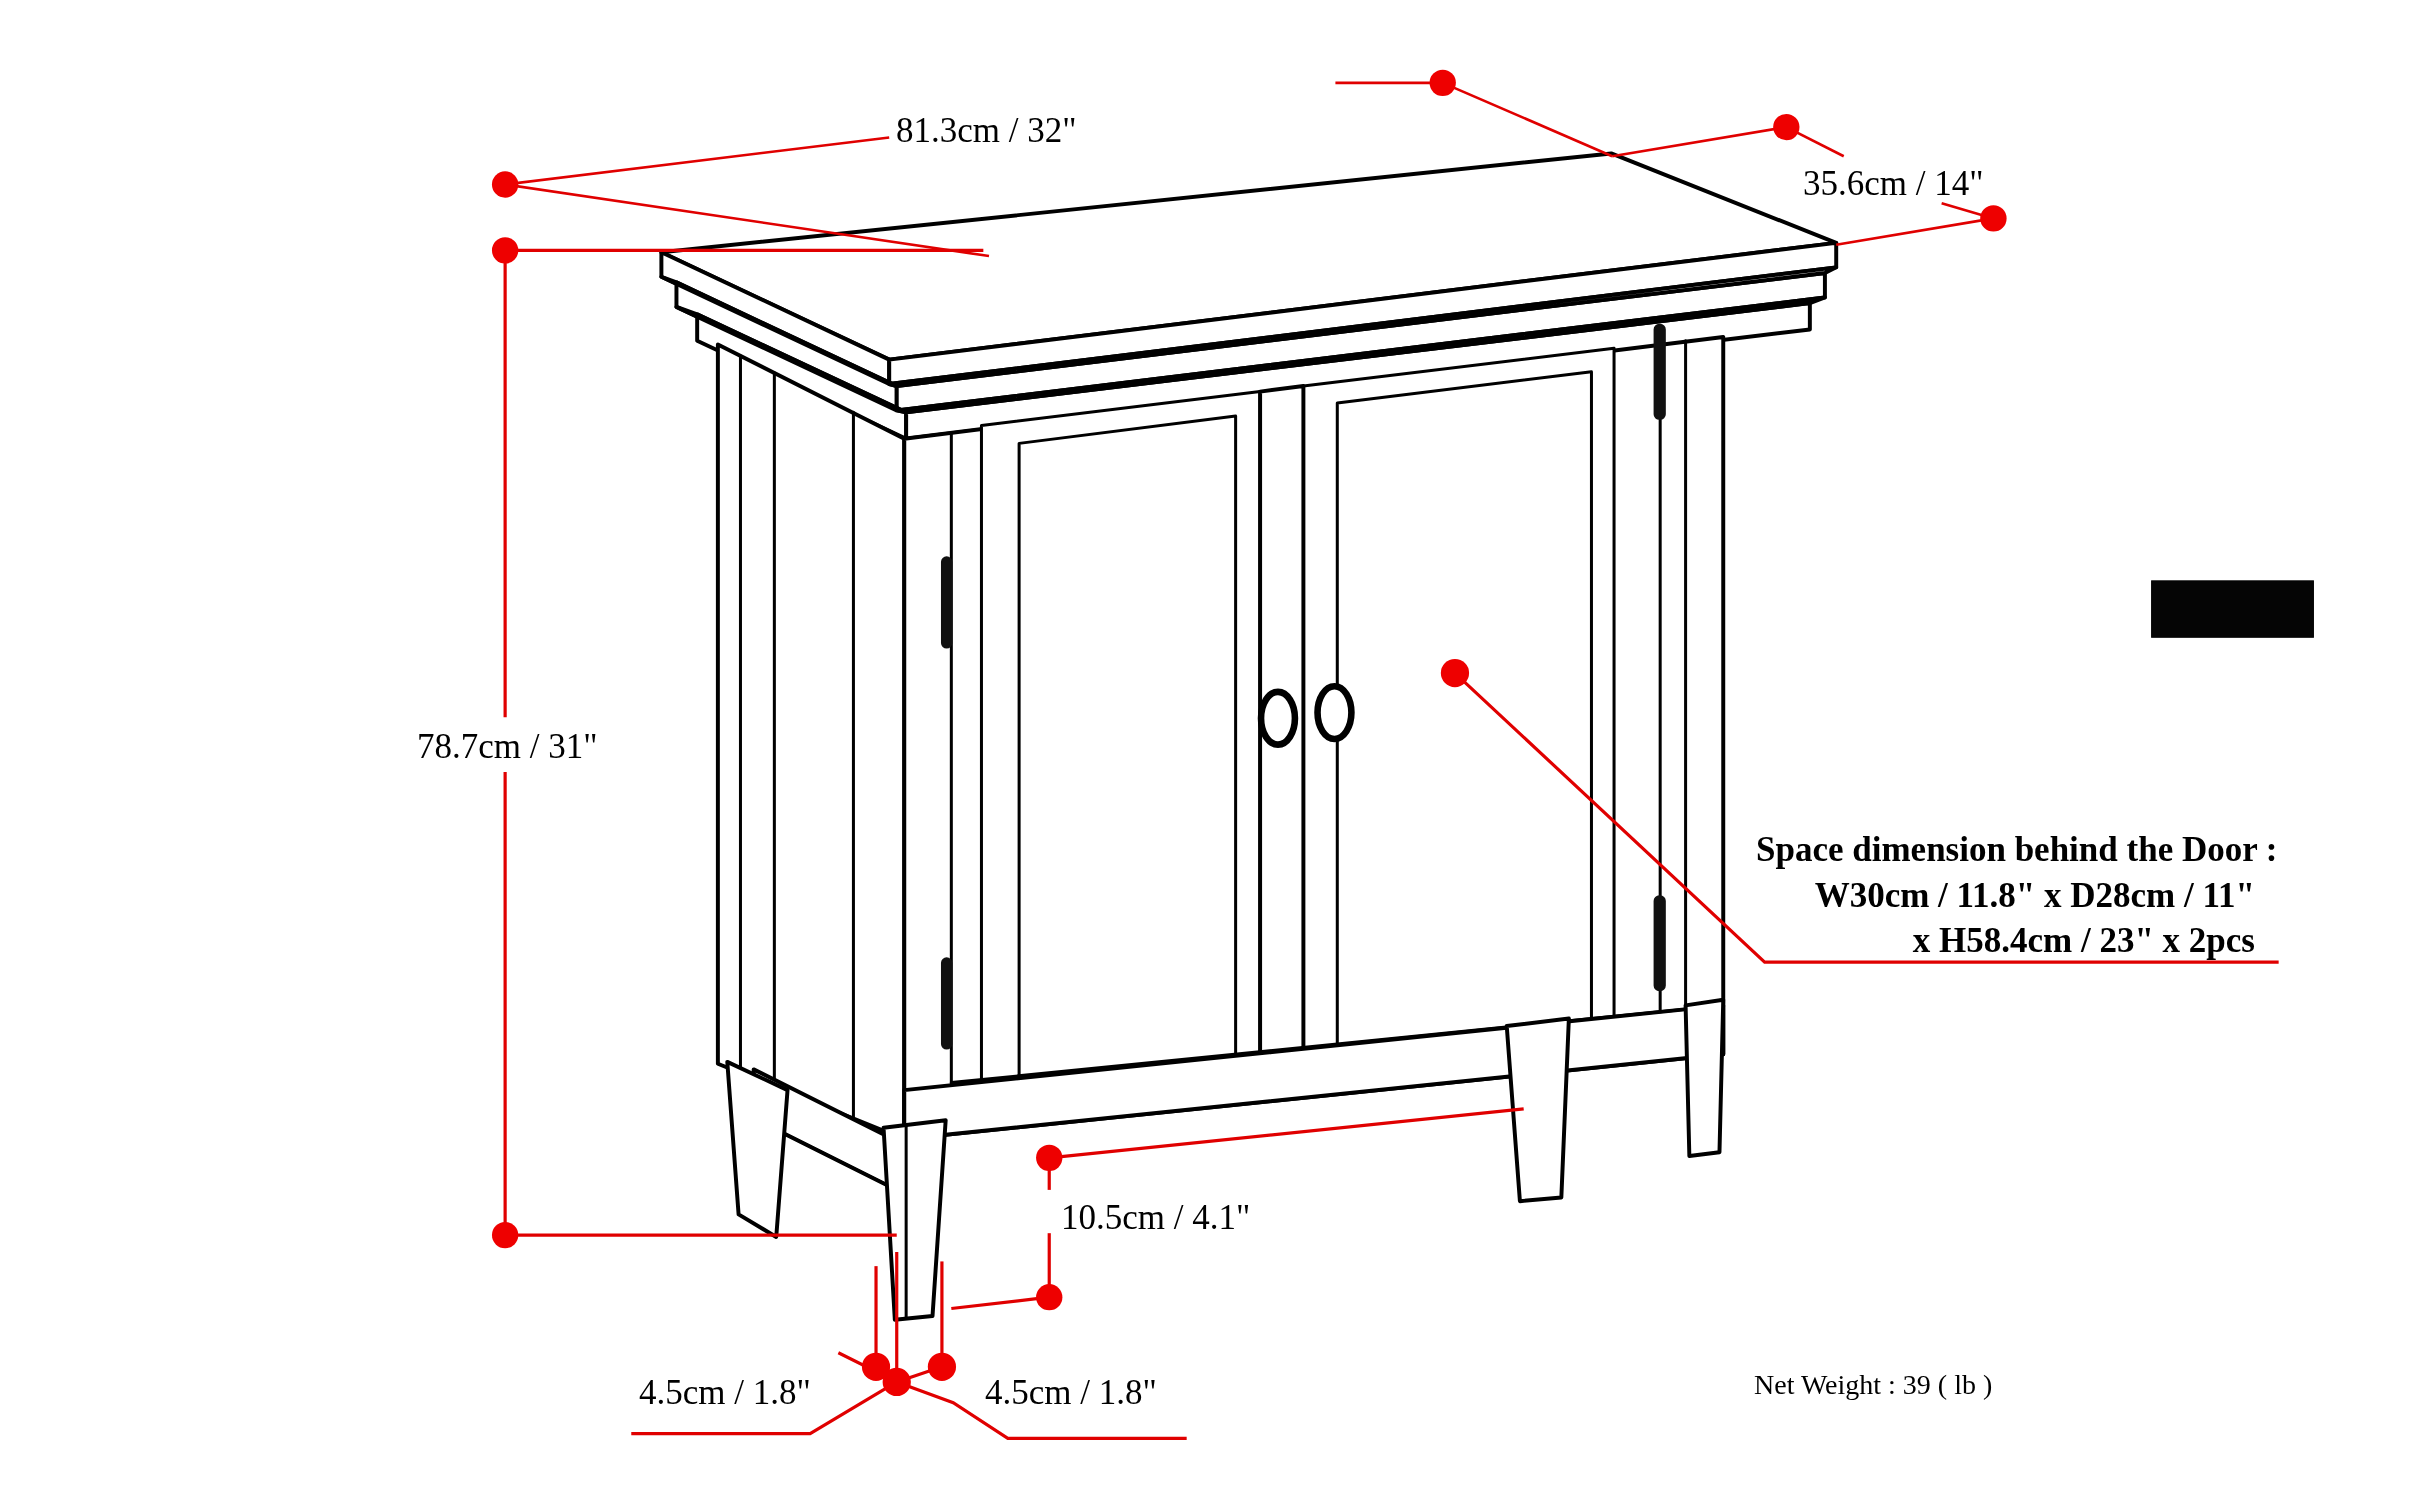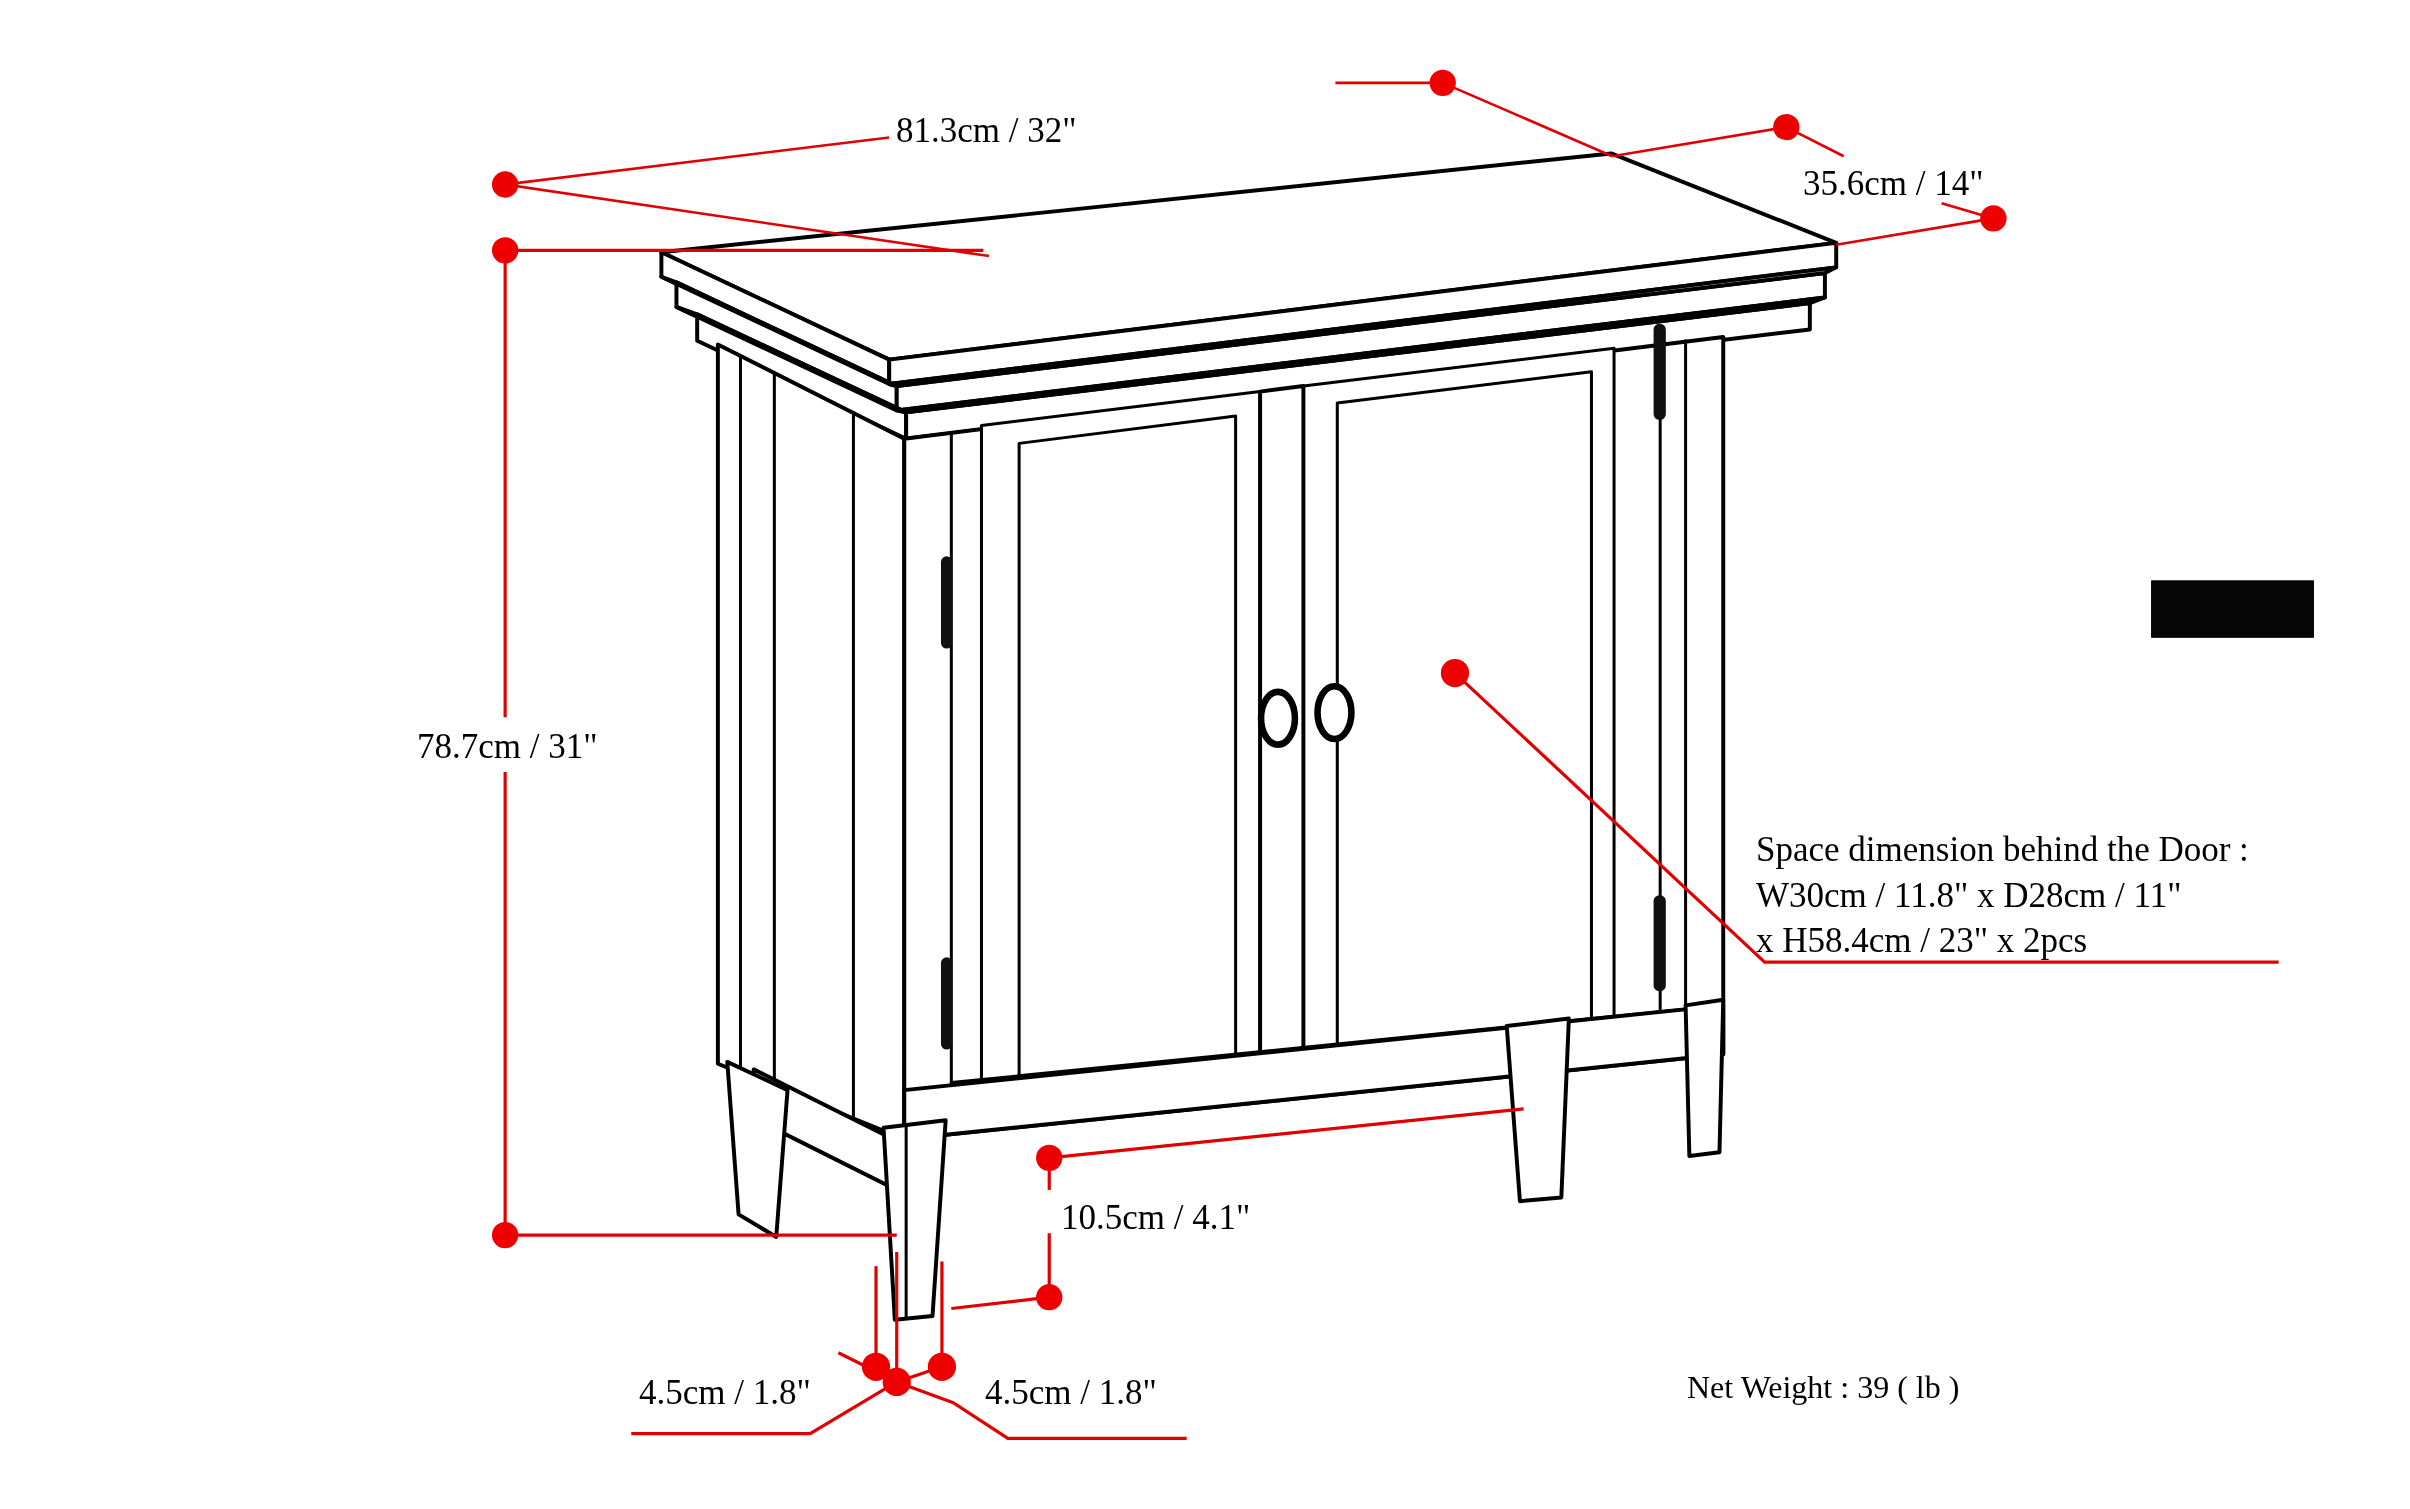--- a/index.html
+++ b/index.html
@@ -90,29 +90,30 @@
     line-height: 1.28;
     white-space: nowrap;
     letter-spacing: 0px;
   }
   #label-width      { left: 896px;  top: 109px; }
   #label-depth      { left: 1803px; top: 162px; }
   #label-height     { left: 417px;  top: 725px; }
   #label-toekick    { left: 1061px; top: 1196px; }
   #label-leg-left   { left: 639px;  top: 1371px; }
   #label-leg-right  { left: 985px; top: 1371px; }
-  #label-weight     { left: 1687px; top: 1367px; font-size: 32px; font-family: Liberation Serif, serif; }
+  #label-weight     { left: 1754px; top: 1367px; font-size: 28px; font-family: Liberation Serif, serif; }
   #label-space {
     left: 1756px;
     top: 827px;
-    text-align: left;
+    text-align: right;
     white-space: normal;
     width: 499px;
     font-size: 35px;
     line-height: 1.3;
+    font-weight: bold;
   }
   #label-space .sp-line { display: block; white-space: nowrap; }
 </style>
 </head>
 <body>
 
 <div id="diagram-root">
 
   <svg id="drawing" viewBox="0 0 2560 1603" xmlns="http://www.w3.org/2000/svg">
 

